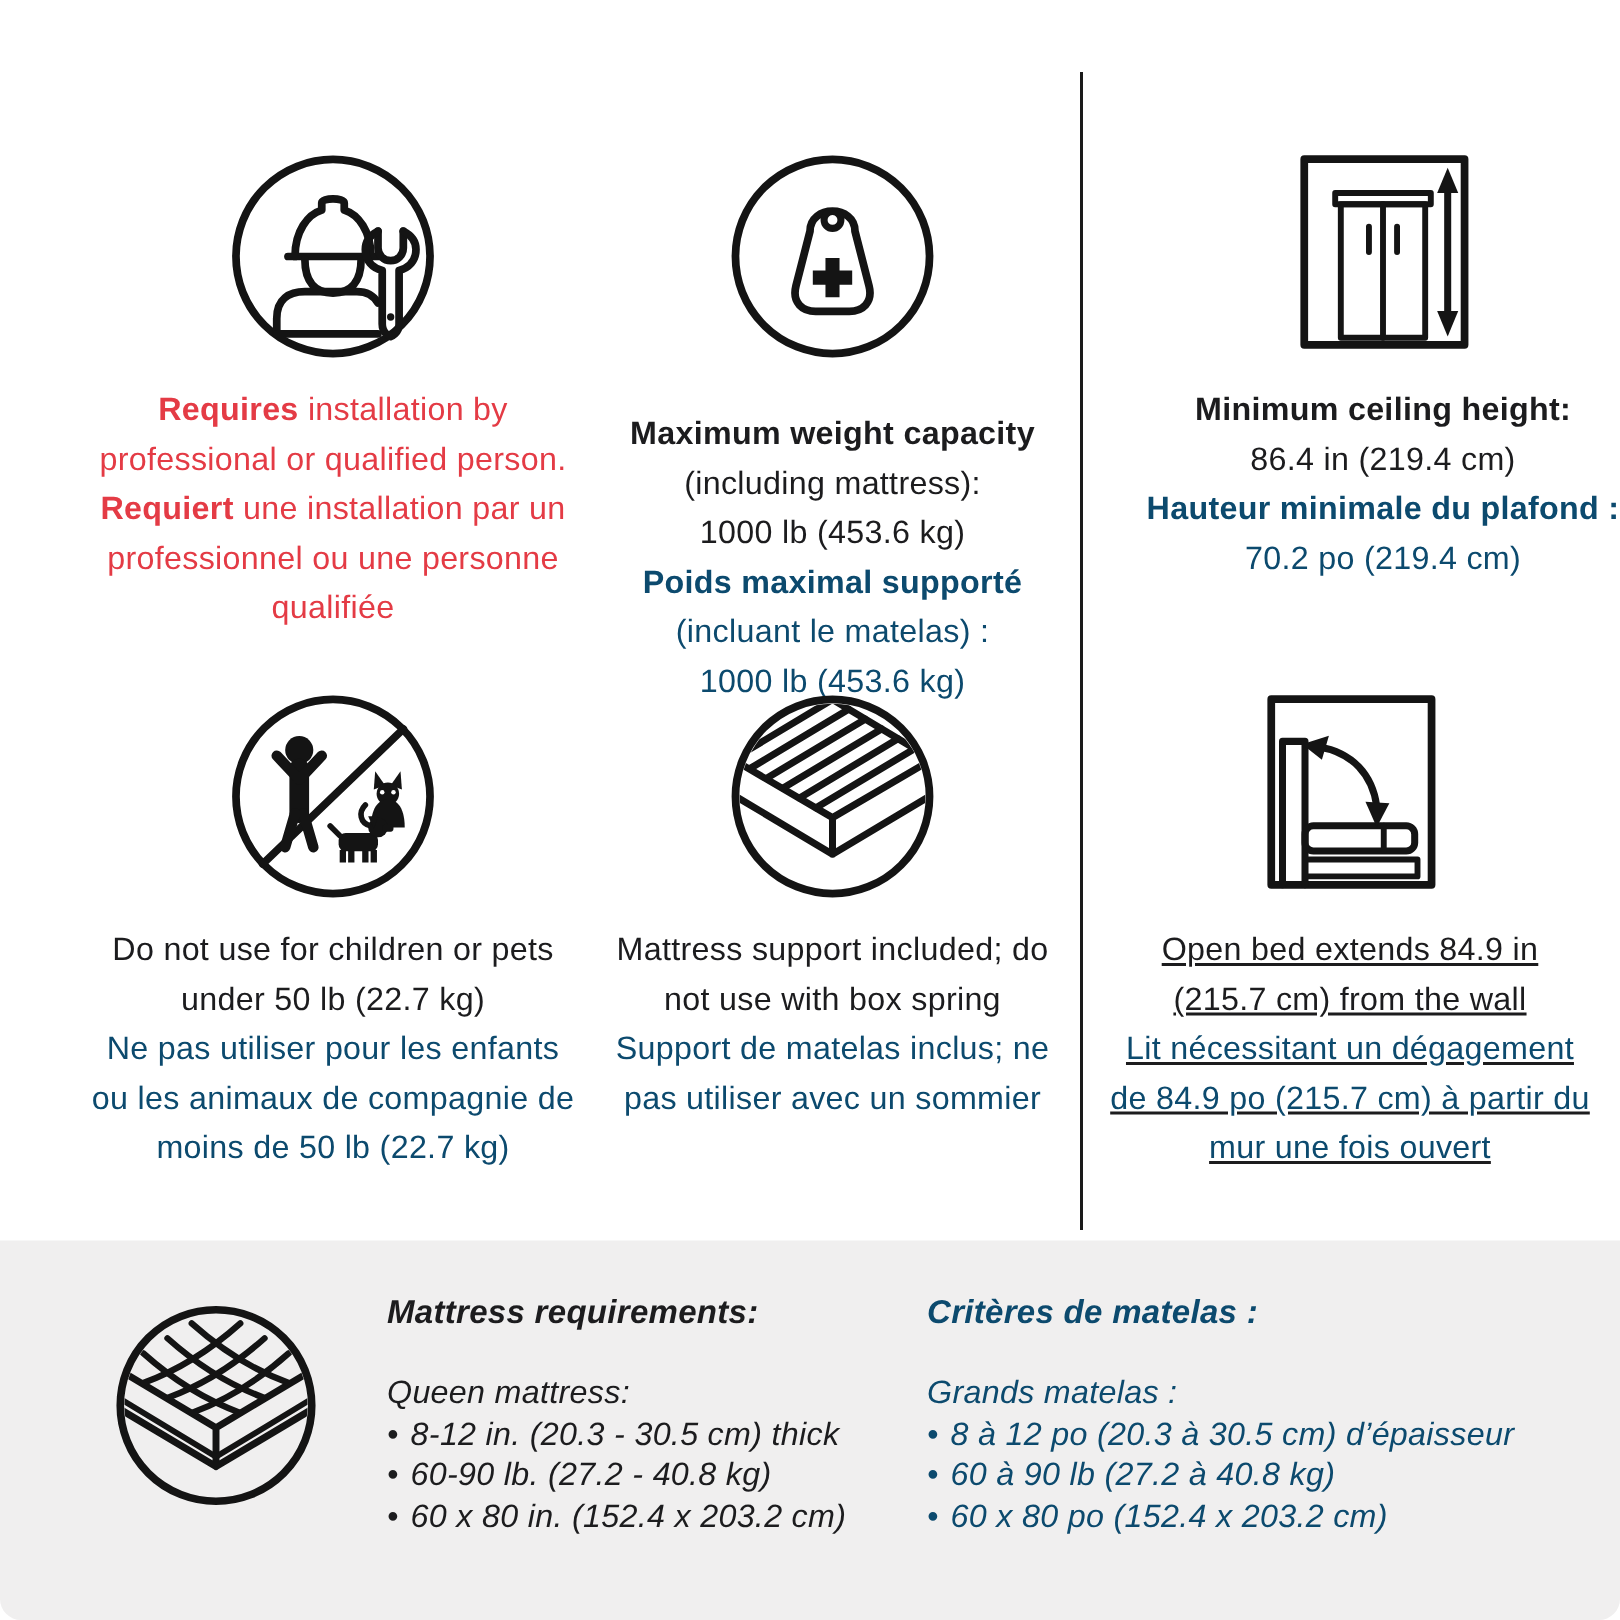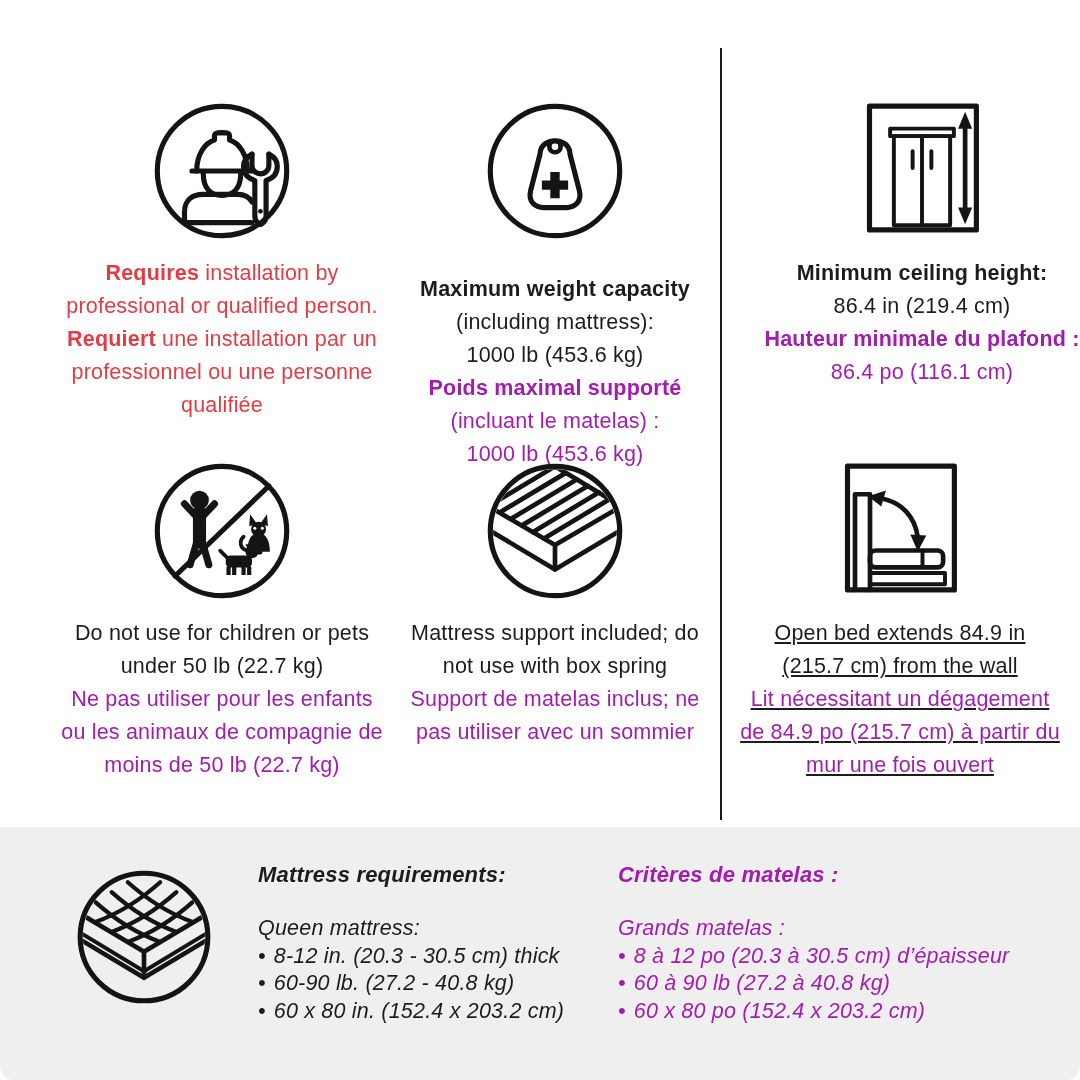--- a/index.html
+++ b/index.html
@@ -9,21 +9,21 @@
     font-family:"Liberation Sans",sans-serif;
     color:#1c1c1e;
     border-radius:14px;
   }
   .divider{position:absolute;left:720px;top:48px;width:2px;height:772px;background:#1a1a1a;}
   .cell{position:absolute;display:flex;flex-direction:column;align-items:center;}
   .icon-wrap{height:152px;display:flex;align-items:center;justify-content:center;}
   .txt{margin-top:10px;display:flex;flex-direction:column;align-items:center;text-align:center;}
   .line{white-space:nowrap;font-size:21.5px;line-height:33px;letter-spacing:.2px;}
   .bold{font-weight:700;}
-  .gray{color:#a21caf;}
+  .gray{color:#0c4a6e;}
   .red{color:#e43b45;}
   
   .st{stroke:#141414;fill:none;stroke-width:5.5;stroke-linecap:round;stroke-linejoin:round;}
   .st4{stroke:#141414;fill:none;stroke-width:4.2;stroke-linecap:round;stroke-linejoin:round;}
   .fl{fill:#141414;stroke:none;}
   .footer{position:absolute;left:0;top:827px;width:1080px;height:298px;background:#f0efef;font-style:italic;}
   .f-icon{position:absolute;left:70px;top:36px;}
   .f-col{position:absolute;top:34px;display:flex;flex-direction:column;align-items:flex-start;text-align:left;}
   .f-en{left:258px;width:340px;}
   .f-fr{left:618px;width:440px;text-align:center;}
@@ -91,21 +91,21 @@
         <path class="st4" d="M70 62 L70 80 M90 62 L90 80"></path>
         <path d="M126 34 L126 126" stroke="#141414" stroke-width="5" fill="none"></path>
         <polygon class="fl" points="126,20 118.5,38 133.5,38"></polygon>
         <polygon class="fl" points="126,140 118.5,122 133.5,122"></polygon>
       </svg>
     </div>
     <div class="txt" style="margin-top:13px;">
       <div class="line bold">Minimum ceiling height:</div>
       <div class="line">86.4 in (219.4 cm)</div>
       <div class="line bold gray">Hauteur minimale du plafond :</div>
-      <div class="line gray">86.4 po (116.1 cm)</div>
+      <div class="line gray">70.2 po (219.4 cm)</div>
     </div>
   </div>
 
   <div class="cell" style="left:28px;top:455px;width:388px;">
     <div class="icon-wrap">
       <svg width="150" height="150" viewBox="0 0 160 160">
         <circle class="st" cx="80" cy="80" r="69"></circle>
         <path class="st" d="M30 128 L130 32"></path>
         <circle class="fl" cx="56" cy="47" r="10"></circle>
         <path d="M56 60 L56 92" stroke="#141414" stroke-width="14" stroke-linecap="round" fill="none"></path>

